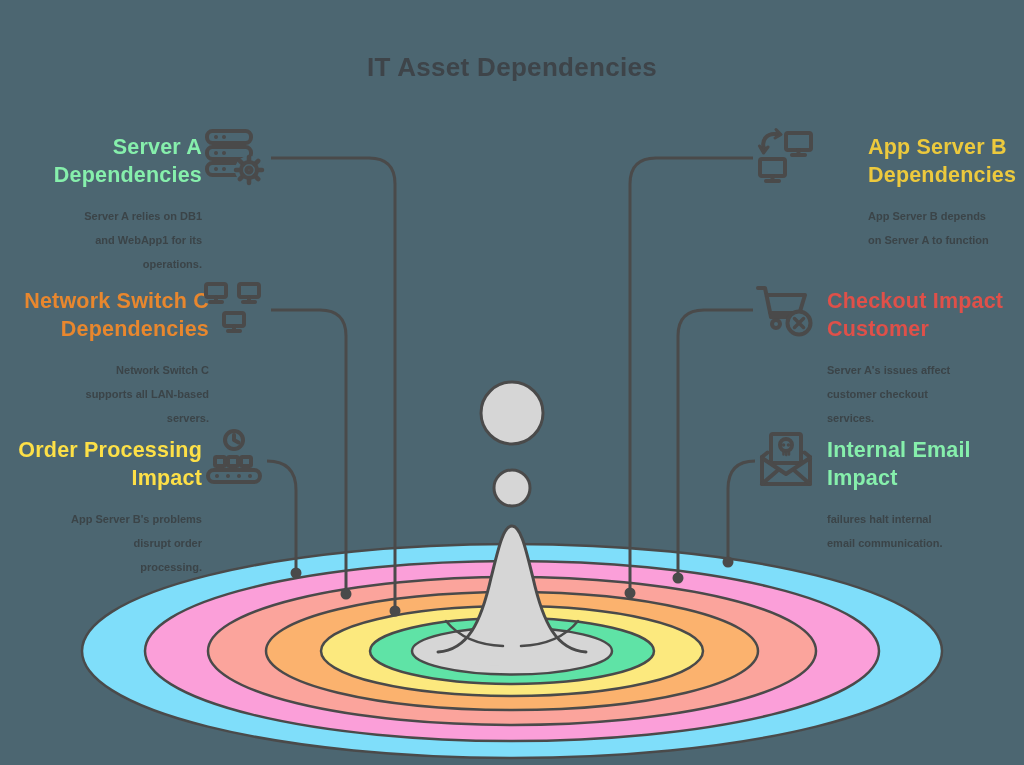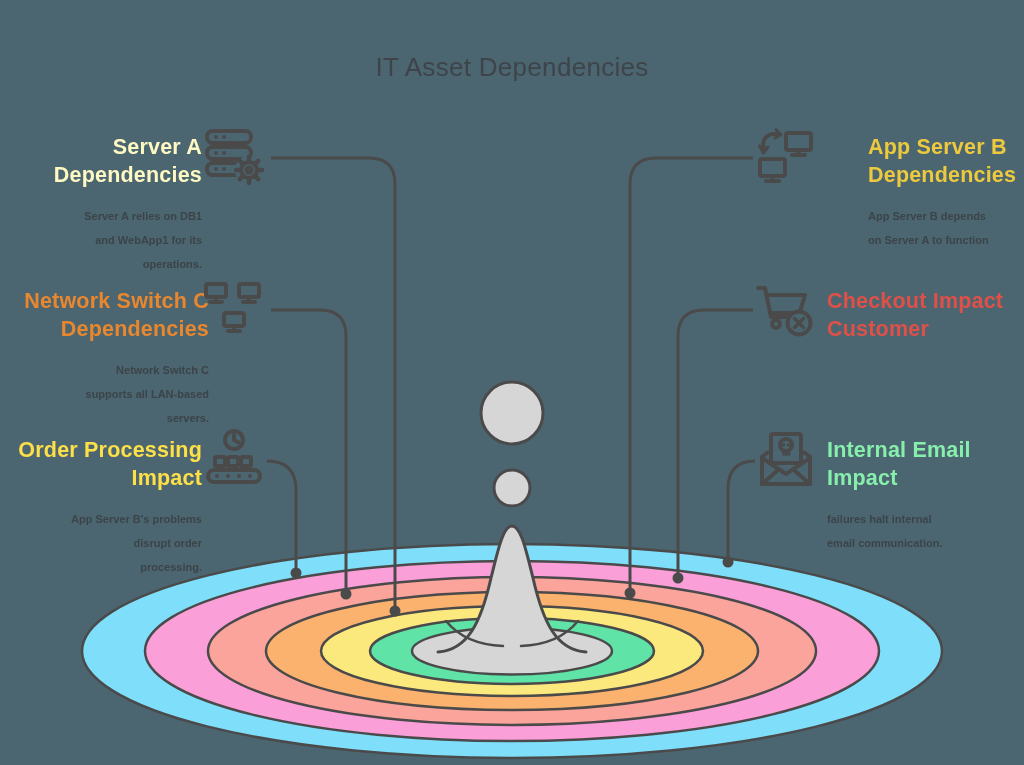--- a/index.html
+++ b/index.html
@@ -6,21 +6,21 @@
   .stage{
     position:relative;
     width:1024px;height:765px;
     background:#4C6671;
     overflow:hidden;
     font-family:"Liberation Sans", sans-serif;
   }
   .title{
     position:absolute;left:0;top:52px;width:1024px;
     text-align:center;
-    font-size:26px;font-weight:normal;color:#3E4449;letter-spacing:.3px;
+    font-size:26px;font-weight:bold;color:#3E4449;letter-spacing:.3px;
   }
   .diagram-svg{position:absolute;left:0;top:0;}
   .txt{position:absolute;width:197px;}
   .txt.left{text-align:right;}
   .txt.right{text-align:left;}
   .heading{font-size:21.5px;line-height:28px;font-weight:bold;letter-spacing:.2px;}
   .heading span{display:block;}
   .body{margin-top:15px;font-size:11px;line-height:24px;font-weight:bold;color:#3B4448;}
   .body span{display:block;}
   .icon{position:absolute;width:64px;height:64px;}
@@ -63,21 +63,21 @@
       <circle cx="395" cy="611" r="5.5"></circle>
       <circle cx="346" cy="594" r="5.5"></circle>
       <circle cx="296" cy="573" r="5.5"></circle>
       <circle cx="630" cy="593" r="5.5"></circle>
       <circle cx="678" cy="578" r="5.5"></circle>
       <circle cx="728" cy="562" r="5.5"></circle>
     </g>
   </svg>
 
   <div class="txt left" style="left:5px;top:133px;">
-    <div class="heading" style="color: #fef9c3;">
+    <div class="heading" style="color: #86efac;">
       <span>Server A</span>
       <span>Dependencies</span>
     </div>
     <div class="body">
       <span>Server A relies on DB1</span>
       <span>and WebApp1 for its</span>
       <span>operations.</span>
     </div>
   </div>
   <div class="icon" style="left:202px;top:124px;">
@@ -184,20 +184,25 @@
       <path d="M18.5,49 V53"></path>
         <path d="M12,54 H25"></path>
     </svg>
   </div>
 
   <div class="txt right" style="left:827px;top:287px;">
     <div class="heading" style="color: rgb(223, 80, 73);">
       <span>Checkout Impact</span>
       <span>Customer</span>
     </div>
+    <div class="body">
+      <span>Server A's issues affect</span>
+      <span>customer checkout</span>
+      <span>services.</span>
+    </div>
   </div>
   <div class="icon" style="left:754px;top:281px;">
     <svg viewBox="0 0 64 64" fill="none" stroke="#4A4A4A" stroke-width="4" stroke-linecap="round" stroke-linejoin="round">
       <path d="M4,7 H11 L17,36 H40"></path>
       <path d="M13,14 H51 L45.5,32 H16.5"></path>
       <circle cx="22" cy="43" r="4"></circle>
       <circle cx="45" cy="42" r="11.5" fill="#4C6671"></circle>
       <path d="M40.5,37.5 L49.5,46.5 M49.5,37.5 L40.5,46.5" stroke-width="3.5"></path>
     </svg>
   </div>

